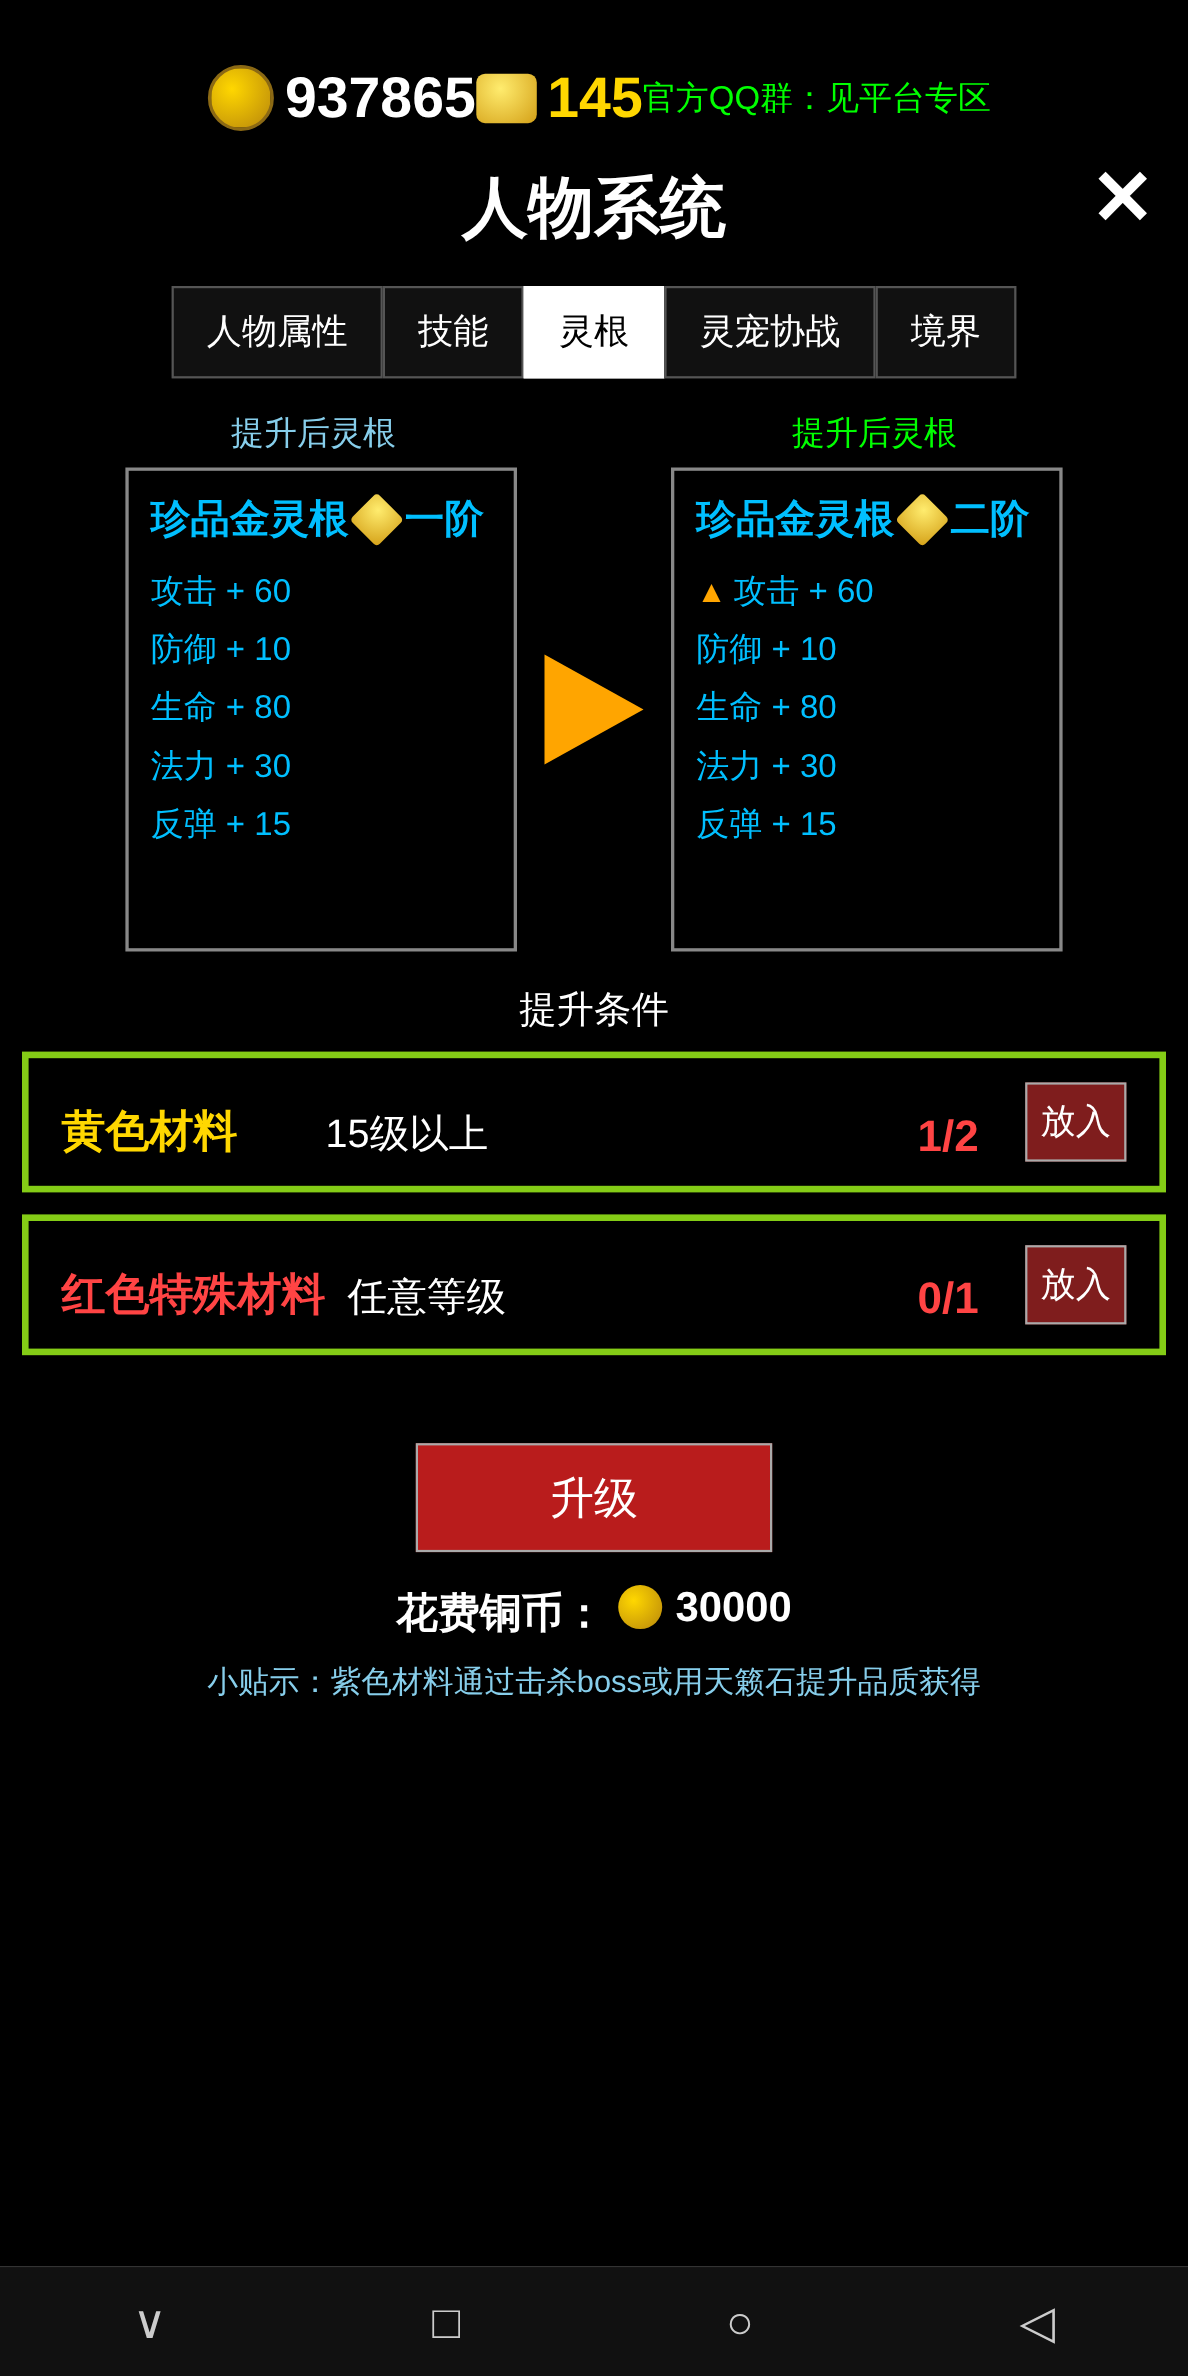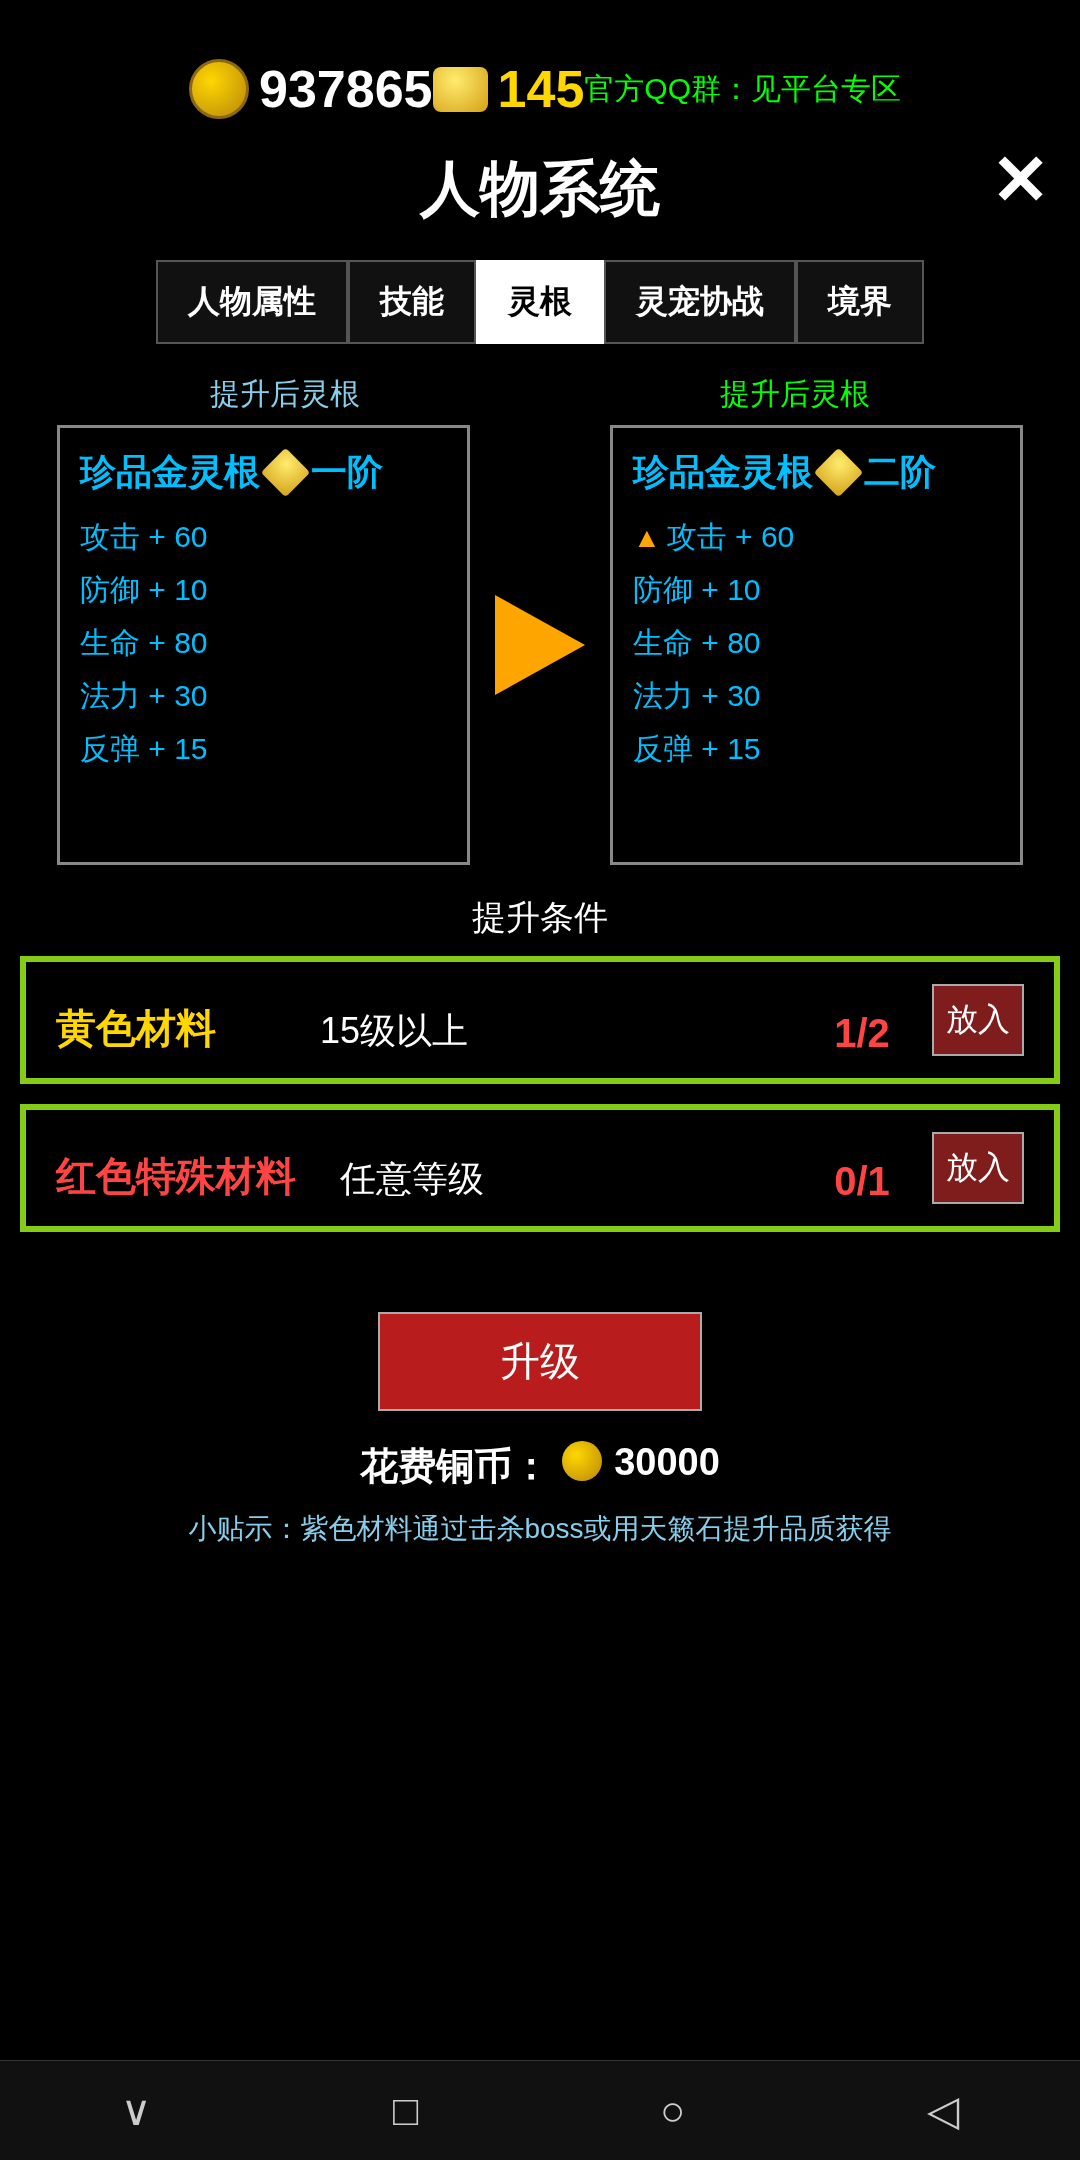--- a/index.html
+++ b/index.html
@@ -82,21 +82,20 @@
       cursor: pointer;
       font-weight: bold;
     }
 
     
     .tabs {
       display: flex;
       justify-content: center;
       gap: 0;
       padding: 20px 30px;
-      font-weight: bold;
     }
     .tab {
       border: 2px solid #555;
       padding: 18px 30px;
       font-size: 32px;
       color: #fff;
       background: #111;
       cursor: pointer;
       white-space: nowrap;
     }
@@ -121,21 +120,21 @@
       display: flex;
       align-items: center;
       justify-content: center;
       gap: 0;
       padding: 0 20px;
       position: relative;
     }
     .card {
       border: 3px solid #888;
       background: #000;
-      width: 413px;
+      width: 356px;
       min-height: 440px;
       padding: 20px;
     }
     .card-title {
       font-size: 36px;
       font-weight: bold;
       color: #00bfff;
       display: flex;
       align-items: center;
       gap: 8px;
@@ -197,21 +196,20 @@
       font-size: 40px;
       font-weight: bold;
       min-width: 220px;
     }
     .material-name.yellow { color: #ffd700; }
     .material-name.red { color: #ff4444; }
     .material-level {
       font-size: 36px;
       color: #fff;
       flex: 1;
-      margin-left: 24px;
     }
     .material-count {
       font-size: 40px;
       font-weight: bold;
       color: #ff4444;
       min-width: 100px;
       text-align: center;
     }
     .place-btn {
       border: 2px solid #aaa;

